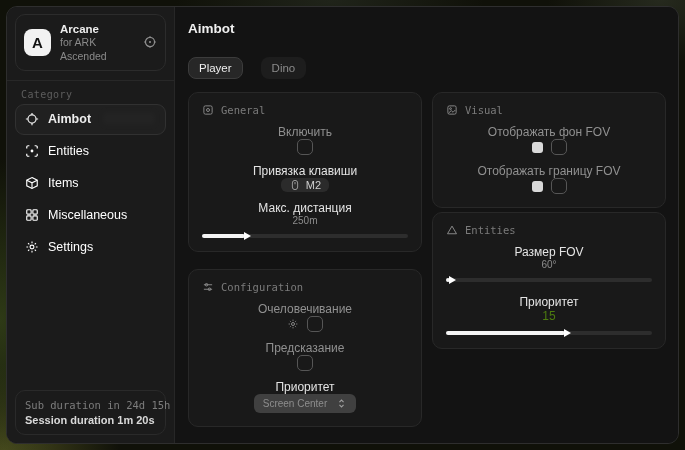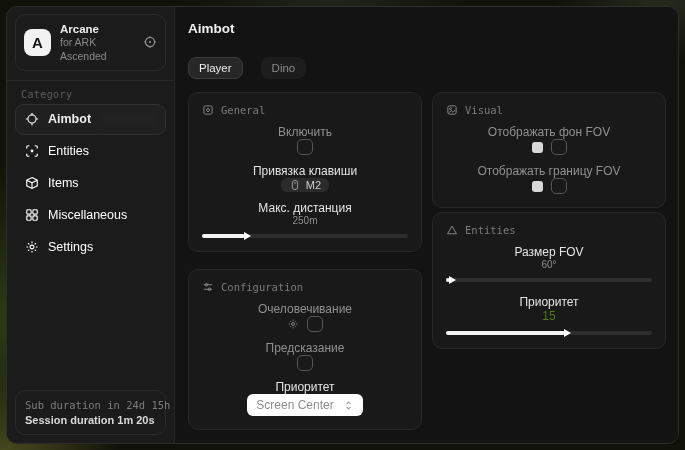--- a/index.html
+++ b/index.html
@@ -104,22 +104,22 @@
     width:16px; height:16px; border:1.5px solid #565656; border-radius:5px;
     background:transparent;
   }
   .swatch { width:11px; height:11px; border-radius:3px; background:#d9d9d9; }
   .keybind {
     display:flex; align-items:center; gap:5px; background:#2b2b2b;
     border-radius:6px; padding:1px 8px; color:#cfcfcf; font-size:11px;
   }
   .keybind svg { width:12px; height:12px; color:#9a9a9a; }
   .dropdown {
-    display:flex; align-items:center; gap:9px; background:#ffffff;
-    border-radius:6px; padding:4px 9px; color:#8d8d8d; font-size:12px;
+    display:flex; align-items:center; gap:9px; background:#404040;
+    border-radius:6px; padding:4px 9px; color:#8d8d8d; font-size:10px;
   }
   .dropdown svg { width:11px; height:11px; color:#a0a0a0; }
   .mini-ico { color:#8a8a8a; display:flex; }
   .mini-ico svg { width:12px; height:12px; }
   .slider { margin-top:8px; height:4px; background:#2d2d2d; border-radius:3px; position:relative; }
   .slider .fill { height:4px; background:#f4f4f4; border-radius:3px; position:relative; }
   .slider .fill::after {
     content:""; position:absolute; right:-6px; top:50%; transform:translateY(-50%);
     width:0; height:0; border-left:7px solid #ffffff;
     border-top:4px solid transparent; border-bottom:4px solid transparent;

